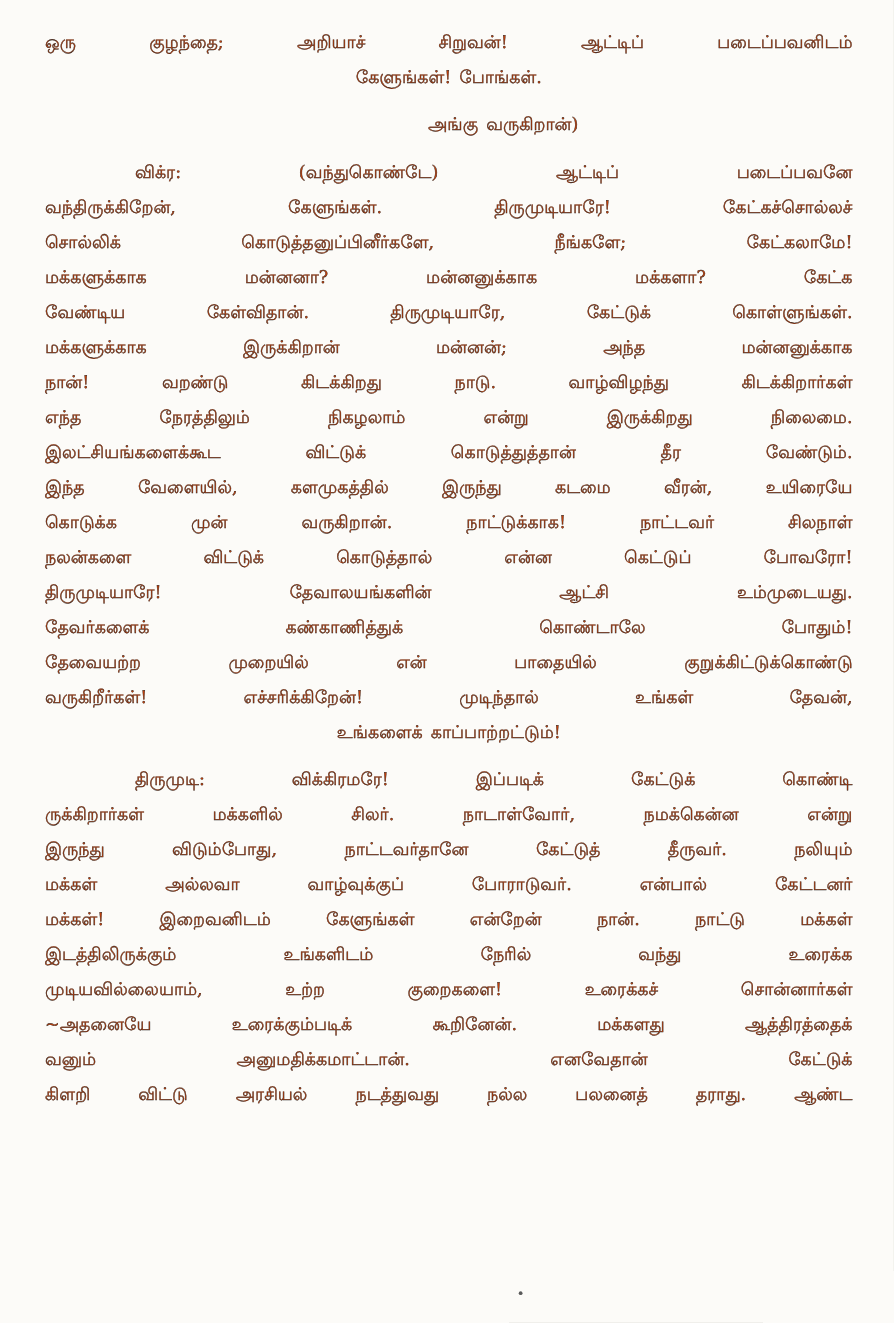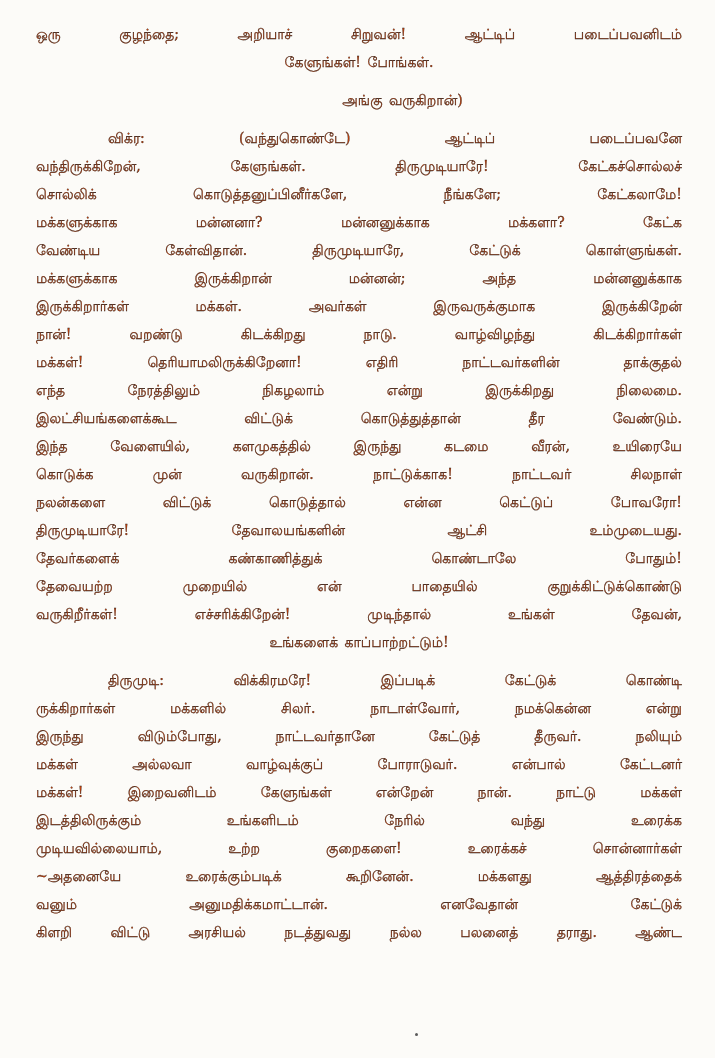--- a/index.html
+++ b/index.html
@@ -73,23 +73,21 @@
       <div class="para stage">
         <div class="line left stage2">அங்கு வருகிறான்)</div>
       </div>
       <div class="para body">
         <div class="line indent">விக்ர: (வந்துகொண்டே) ஆட்டிப் படைப்பவனே</div>
         <div class="line">வந்திருக்கிறேன், கேளுங்கள். திருமுடியாரே! கேட்கச்சொல்லச்</div>
         <div class="line">சொல்லிக் கொடுத்தனுப்பினீர்களே, நீங்களே; கேட்கலாமே!</div>
         <div class="line">மக்களுக்காக மன்னனா? மன்னனுக்காக மக்களா? கேட்க</div>
         <div class="line">வேண்டிய கேள்விதான். திருமுடியாரே, கேட்டுக் கொள்ளுங்கள்.</div>
         <div class="line">மக்களுக்காக இருக்கிறான் மன்னன்; அந்த மன்னனுக்காக</div>
-        <div class="line">இருக்கிறார்கள் மக்கள். அவர்கள் இருவருக்குமாக இருக்கிறேன்</div>
         <div class="line">நான்! வறண்டு கிடக்கிறது நாடு. வாழ்விழந்து கிடக்கிறார்கள்</div>
-        <div class="line">மக்கள்! தெரியாமலிருக்கிறேனா! எதிரி நாட்டவர்களின் தாக்குதல்</div>
         <div class="line">எந்த நேரத்திலும் நிகழலாம் என்று இருக்கிறது நிலைமை.</div>
         <div class="line">இலட்சியங்களைக்கூட விட்டுக் கொடுத்துத்தான் தீர வேண்டும்.</div>
         <div class="line">இந்த வேளையில், களமுகத்தில் இருந்து கடமை வீரன், உயிரையே</div>
         <div class="line">கொடுக்க முன் வருகிறான். நாட்டுக்காக! நாட்டவர் சிலநாள்</div>
         <div class="line">நலன்களை விட்டுக் கொடுத்தால் என்ன கெட்டுப் போவரோ!</div>
         <div class="line">திருமுடியாரே! தேவாலயங்களின் ஆட்சி உம்முடையது.</div>
         <div class="line">தேவர்களைக் கண்காணித்துக் கொண்டாலே போதும்!</div>
         <div class="line">தேவையற்ற முறையில் என் பாதையில் குறுக்கிட்டுக்கொண்டு</div>
         <div class="line">வருகிறீர்கள்! எச்சரிக்கிறேன்! முடிந்தால் உங்கள் தேவன்,</div>
         <div class="line left">உங்களைக் காப்பாற்றட்டும்!</div>

